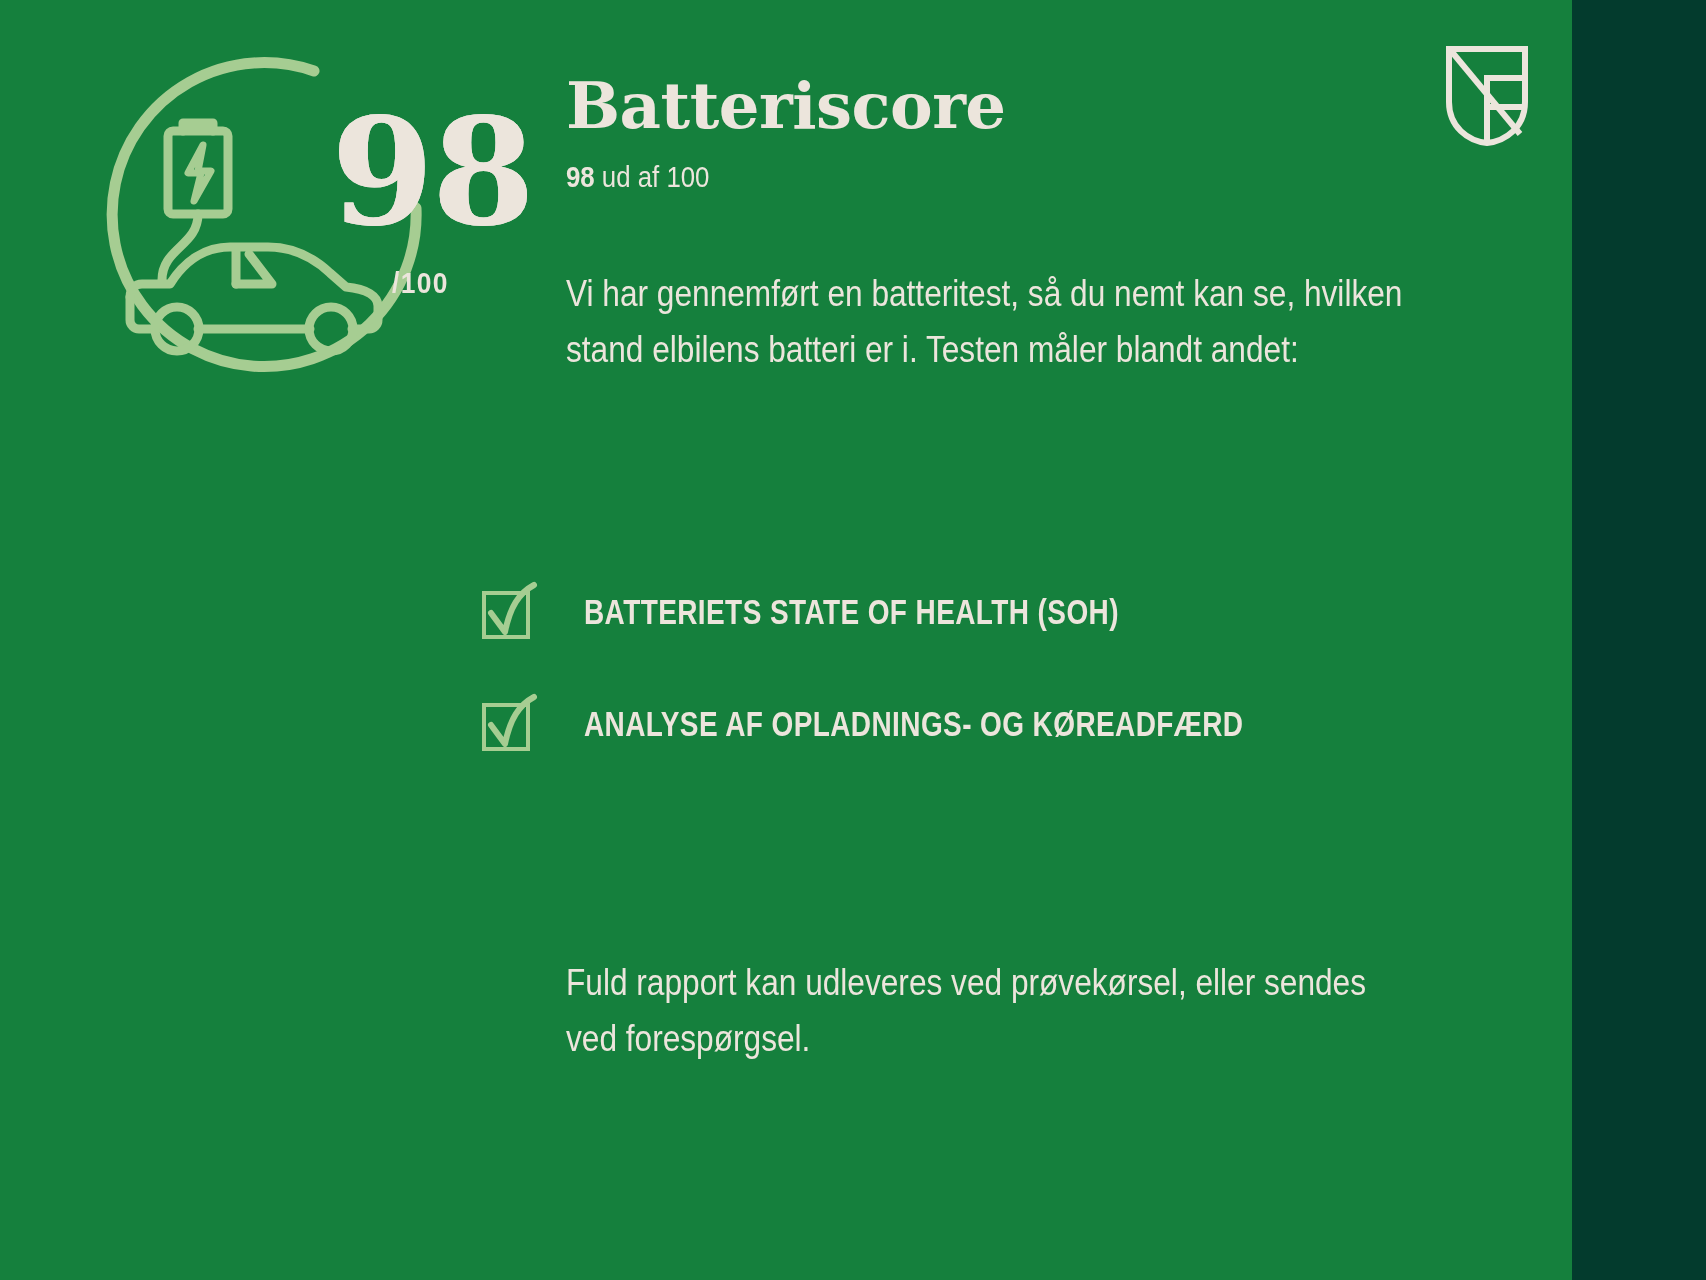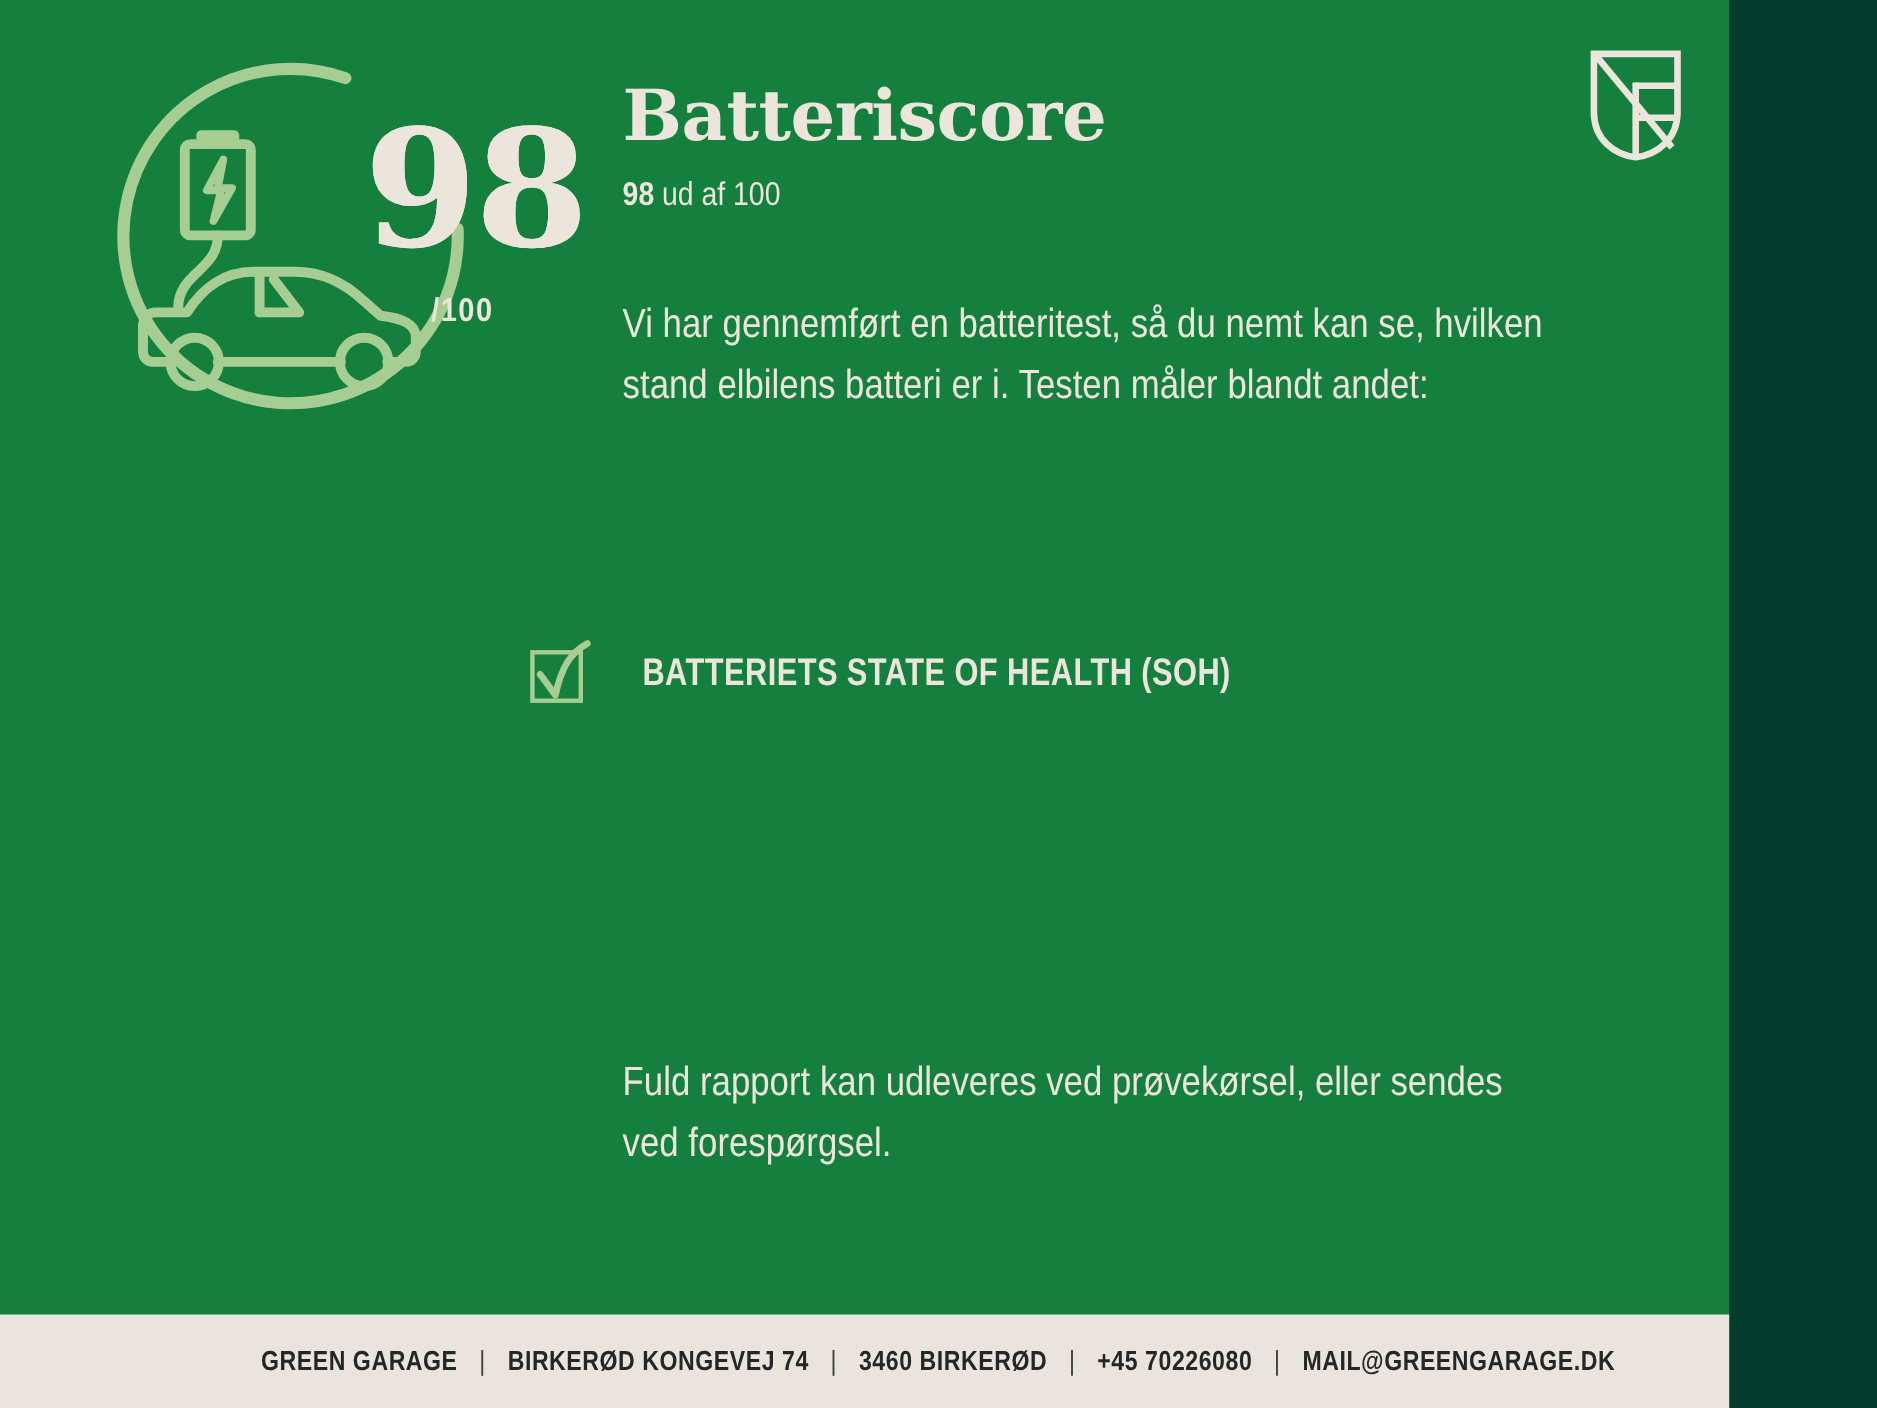--- a/index.html
+++ b/index.html
@@ -247,32 +247,28 @@
       <span class="check-box">
         <svg viewBox="0 0 58 58" width="58" height="58" aria-hidden="true">
           <rect x="4" y="10" width="44" height="44" fill="none" stroke="#a6cd92" stroke-width="4"></rect>
           <path d="M11 30 L25 49 C30 24 39 10 54 2" fill="none" stroke="#a6cd92" stroke-width="6" stroke-linecap="round" stroke-linejoin="round"></path>
         </svg>
       </span>
       <span class="check-label">BATTERIETS STATE OF HEALTH (SOH)</span>
     </div>
 
 
+    <div class="check-row">
+      <span class="check-box">
+        <svg viewBox="0 0 58 58" width="58" height="58" aria-hidden="true">
+          <rect x="4" y="10" width="44" height="44" fill="none" stroke="#a6cd92" stroke-width="4"></rect>
+          <path d="M11 30 L25 49 C30 24 39 10 54 2" fill="none" stroke="#a6cd92" stroke-width="6" stroke-linecap="round" stroke-linejoin="round"></path>
+        </svg>
+      </span>
+      <span class="check-label">ANALYSE AF OPLADNINGS- OG KØREADFÆRD</span>
+    </div>
 
   </div>
 
   <p class="outro">Fuld rapport kan udleveres ved prøvekørsel, eller sendes ved forespørgsel.</p>
 
-  <div class="footer">
-    <div class="footer-inner">
-      <span>GREEN GARAGE</span>
-      <span class="footer-sep">|</span>
-      <span>BIRKERØD KONGEVEJ 74</span>
-      <span class="footer-sep">|</span>
-      <span>3460 BIRKERØD</span>
-      <span class="footer-sep">|</span>
-      <span>+45 70226080</span>
-      <span class="footer-sep">|</span>
-      <span>MAIL@GREENGARAGE.DK</span>
-    </div>
-  </div>
 
 </div>
 
 </body></html>

